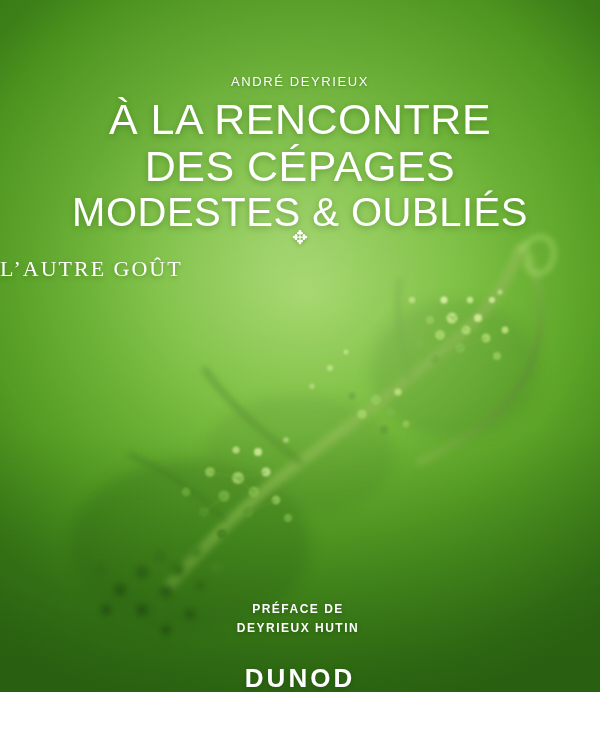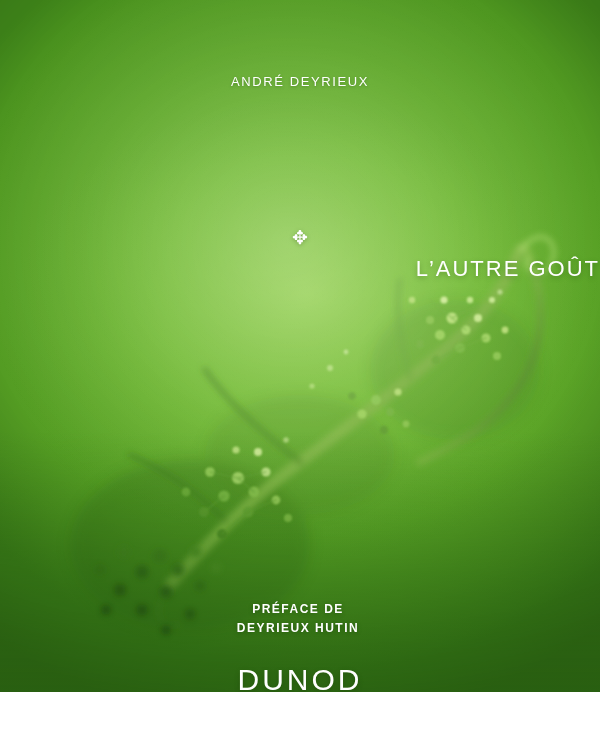--- a/index.html
+++ b/index.html
@@ -80,26 +80,27 @@
     text-align: center;
     color: #ffffff;
     font-size: 19px;
     line-height: 1;
     text-shadow: 0 1px 4px rgba(30,70,10,0.35);
   }
   .subtitle {
     position: absolute;
     top: 256px;
     left: 0; right: 0;
-    text-align: right;
+    text-align: left;
     color: #ffffff;
     font-size: 22px;
     line-height: 1.18;
     letter-spacing: 2.0px;
     text-shadow: 0 2px 5px rgba(30,70,10,0.35);
+    font-family: Liberation Serif, serif;
   }
   .subtitle .line { display: block; }
 
   .preface {
     position: absolute;
     top: 600px;
     left: 0; right: 4px;
     text-align: center;
     color: #ffffff;
     font-size: 12px;
@@ -109,23 +110,23 @@
     text-shadow: 0 1px 4px rgba(25,60,8,0.45);
   }
   .preface .line { display: block; }
 
   .publisher {
     position: absolute;
     top: 663px;
     left: 0; right: 0;
     text-align: center;
     color: #ffffff;
-    font-size: 30px;
+    font-size: 26px;
     letter-spacing: 3px;
-    font-weight: 400;
+    font-weight: 700;
     text-shadow: 0 2px 5px rgba(25,60,8,0.4);
   }
 </style>
 </head>
 <body>
 
 <div class="cover">
 
   <svg class="vine" viewBox="0 0 600 749" preserveAspectRatio="none" aria-hidden="true">
     <defs>
@@ -242,20 +243,25 @@
         <circle cx="286" cy="440" r="2.8" fill="#d9f0a8"></circle>
       </g>
     </g>
   </svg>
 
   <div class="vignette"></div>
   <div class="bottom-shade"></div>
 
   <div class="author">ANDRÉ DEYRIEUX</div>
 
+  <div class="title">
+    <span class="line l1">À LA RENCONTRE</span>
+    <span class="line l2">DES CÉPAGES</span>
+    <span class="line l3">MODESTES &amp; OUBLIÉS</span>
+  </div>
 
   <div class="ornament">✥</div>
 
   <div class="subtitle">
     <span class="line">L’AUTRE GOÛT</span>
   </div>
 
   <div class="preface">
     <span class="line">PRÉFACE DE</span>
     <span class="line">DEYRIEUX HUTIN</span>

